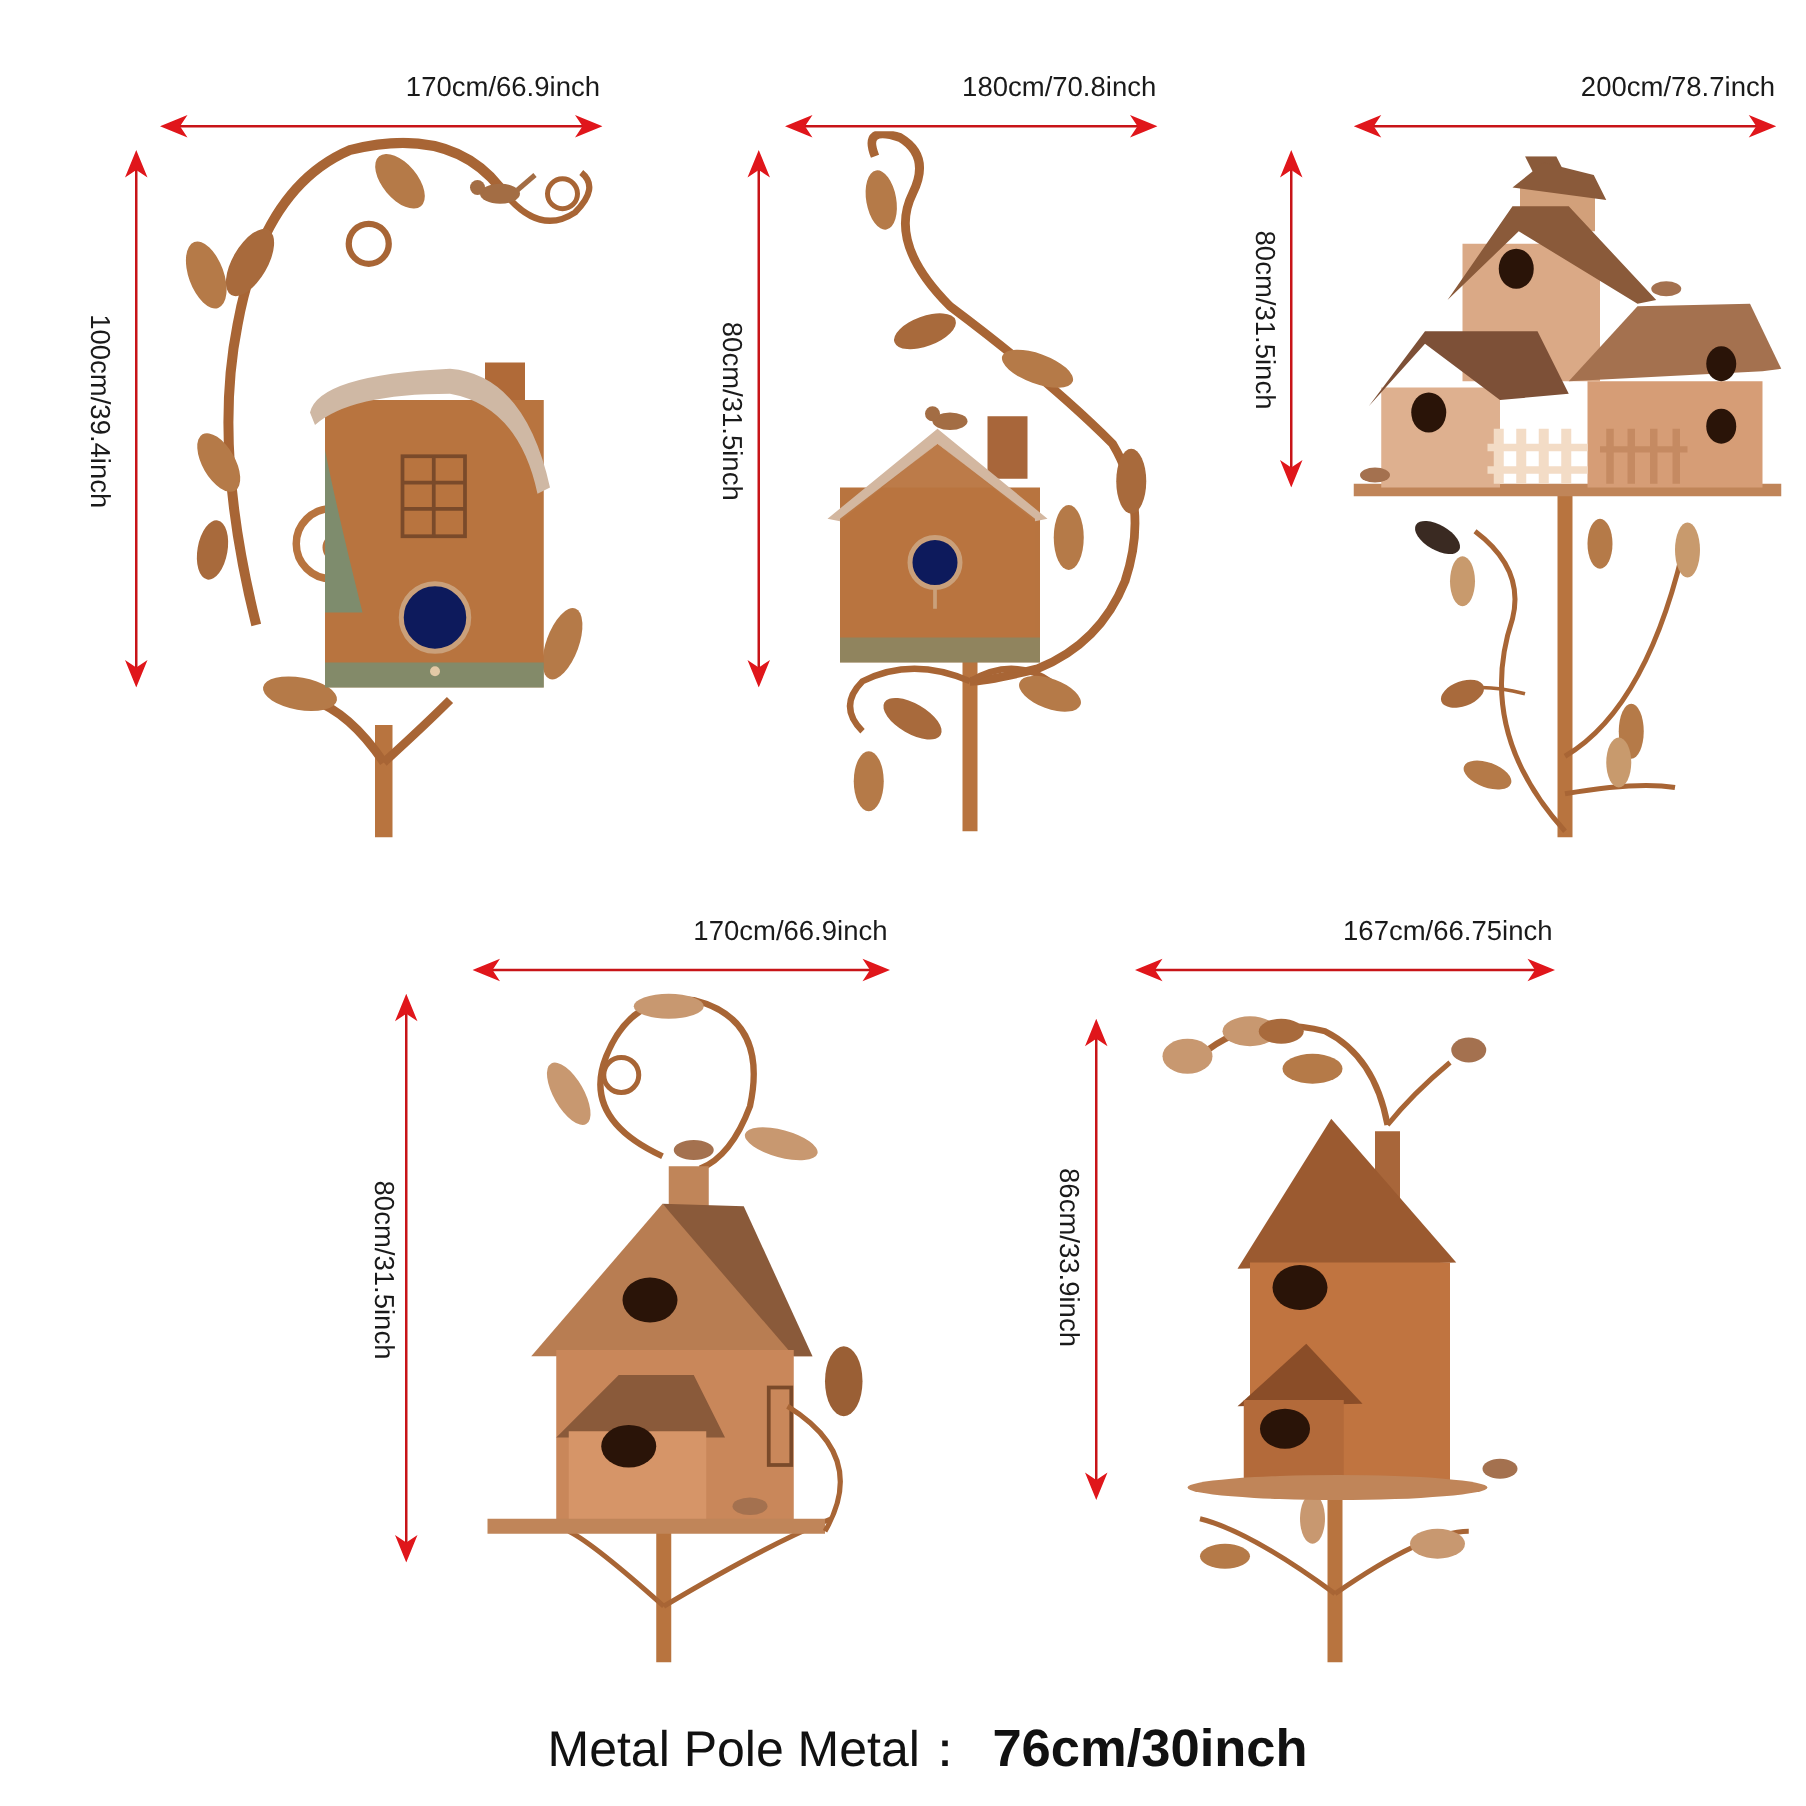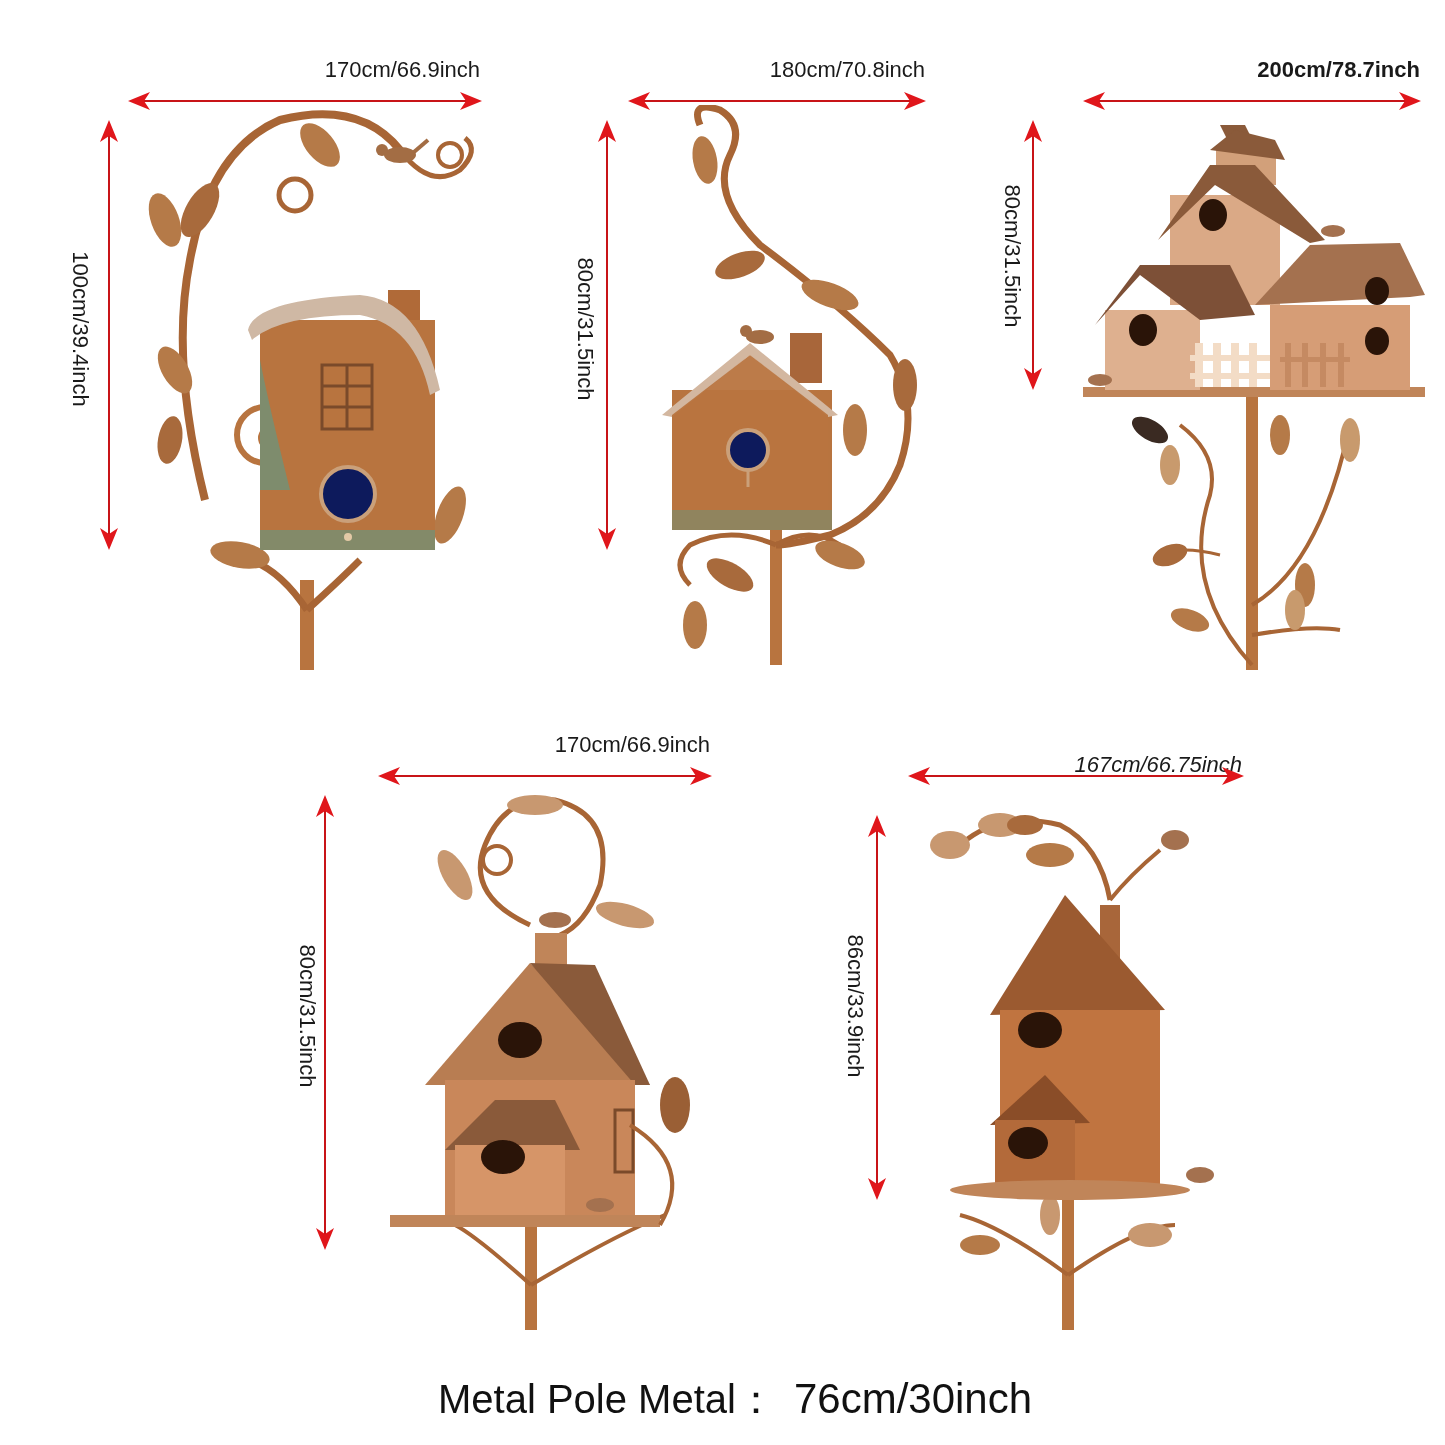--- a/index.html
+++ b/index.html
@@ -4,21 +4,21 @@
 <style>
   html, body { margin:0; padding:0; background:#ffffff; }
   body { width:1445px; height:1445px; position:relative; overflow:hidden;
          font-family:"Liberation Sans", sans-serif; color:#111; }
   .dim-h-label { position:absolute; font-size:22px; color:#1a1a1a; text-align:right; white-space:nowrap; }
   .dim-v-label { position:absolute; font-size:22px; color:#1a1a1a; white-space:nowrap;
                  transform-origin:center center; transform:rotate(90deg); text-align:center; }
   .arrow { position:absolute; }
   .product { position:absolute; }
   .footer { position:absolute; left:438px; top:1372px; font-size:40px; color:#111; white-space:nowrap; }
-  .footer .val { font-size:42px; margin-left:18px; }
+  .footer .val { font-size:42px; margin-left:18px;font-weight:bold; }
 </style>
 </head>
 <body>
 
 <div>
   <div class="dim-h-label" style="left:130px; top:57px; width:350px;">170cm/66.9inch</div>
   <svg class="arrow" style="left:128px; top:90px;" width="354" height="22">
     <line x1="12" y1="11" x2="342" y2="11" stroke="#c81418" stroke-width="2"></line>
     <polygon points="0,11 22,2 16,11 22,20" fill="#e0161b"></polygon>
     <polygon points="354,11 332,2 338,11 332,20" fill="#e0161b"></polygon>
@@ -109,21 +109,21 @@
   <path d="M22 310 L100 250 L178 310 L178 420 L22 420 Z" fill="#b8743f" opacity="0.95"></path>
   <rect x="22" y="405" width="160" height="20" fill="#5f9a86" opacity="0.45"></rect>
   <circle cx="98" cy="345" r="20" fill="#0d1a5c" stroke="#caa07a" stroke-width="4"></circle>
   <line x1="98" y1="365" x2="98" y2="382" stroke="#caa07a" stroke-width="3"></line>
 
   <ellipse cx="110" cy="232" rx="14" ry="7" fill="#a36d44"></ellipse>
   <circle cx="96" cy="226" r="6" fill="#a36d44"></circle>
 </svg>
 
 <div>
-  <div class="dim-h-label" style="left:1085px; top:57px; width:335px;font-weight:bold;">200cm/78.7inch</div>
+  <div class="dim-h-label" style="left:1085px; top:57px; width:335px;">200cm/78.7inch</div>
   <svg class="arrow" style="left:1083px; top:90px;" width="338" height="22">
     <line x1="12" y1="11" x2="326" y2="11" stroke="#c81418" stroke-width="2"></line>
     <polygon points="0,11 22,2 16,11 22,20" fill="#e0161b"></polygon>
     <polygon points="338,11 316,2 322,11 316,20" fill="#e0161b"></polygon>
   </svg>
 </div>
 <div>
   <svg class="arrow" style="left:1022px; top:120px;" width="22" height="270">
     <line x1="11" y1="12" x2="11" y2="258" stroke="#c81418" stroke-width="2"></line>
     <polygon points="11,0 2,22 11,16 20,22" fill="#e0161b"></polygon>
@@ -228,21 +228,21 @@
   <rect x="230" y="325" width="18" height="62" fill="none" stroke="#7a4a2a" stroke-width="3"></rect>
 
   <rect x="5" y="430" width="270" height="12" fill="#c08559"></rect>
 
   <path d="M245 340 Q310 380 275 440" stroke="#a86535" stroke-width="4" fill="none"></path>
   <ellipse cx="290" cy="320" rx="15" ry="28" fill="#9a5f35"></ellipse>
   <ellipse cx="215" cy="420" rx="14" ry="7" fill="#a4714f"></ellipse>
 </svg>
 
 <div>
-  <div class="dim-h-label" style="left:910px; top:752px; width:332px;font-style:italic;">167cm/66.75inch</div>
+  <div class="dim-h-label" style="left:910px; top:732px; width:332px;">167cm/66.75inch</div>
   <svg class="arrow" style="left:908px; top:765px;" width="336" height="22">
     <line x1="12" y1="11" x2="324" y2="11" stroke="#c81418" stroke-width="2"></line>
     <polygon points="0,11 22,2 16,11 22,20" fill="#e0161b"></polygon>
     <polygon points="336,11 314,2 320,11 314,20" fill="#e0161b"></polygon>
   </svg>
 </div>
 <div>
   <svg class="arrow" style="left:866px; top:815px;" width="22" height="385">
     <line x1="11" y1="12" x2="11" y2="373" stroke="#c81418" stroke-width="2"></line>
     <polygon points="11,0 2,22 11,16 20,22" fill="#e0161b"></polygon>

